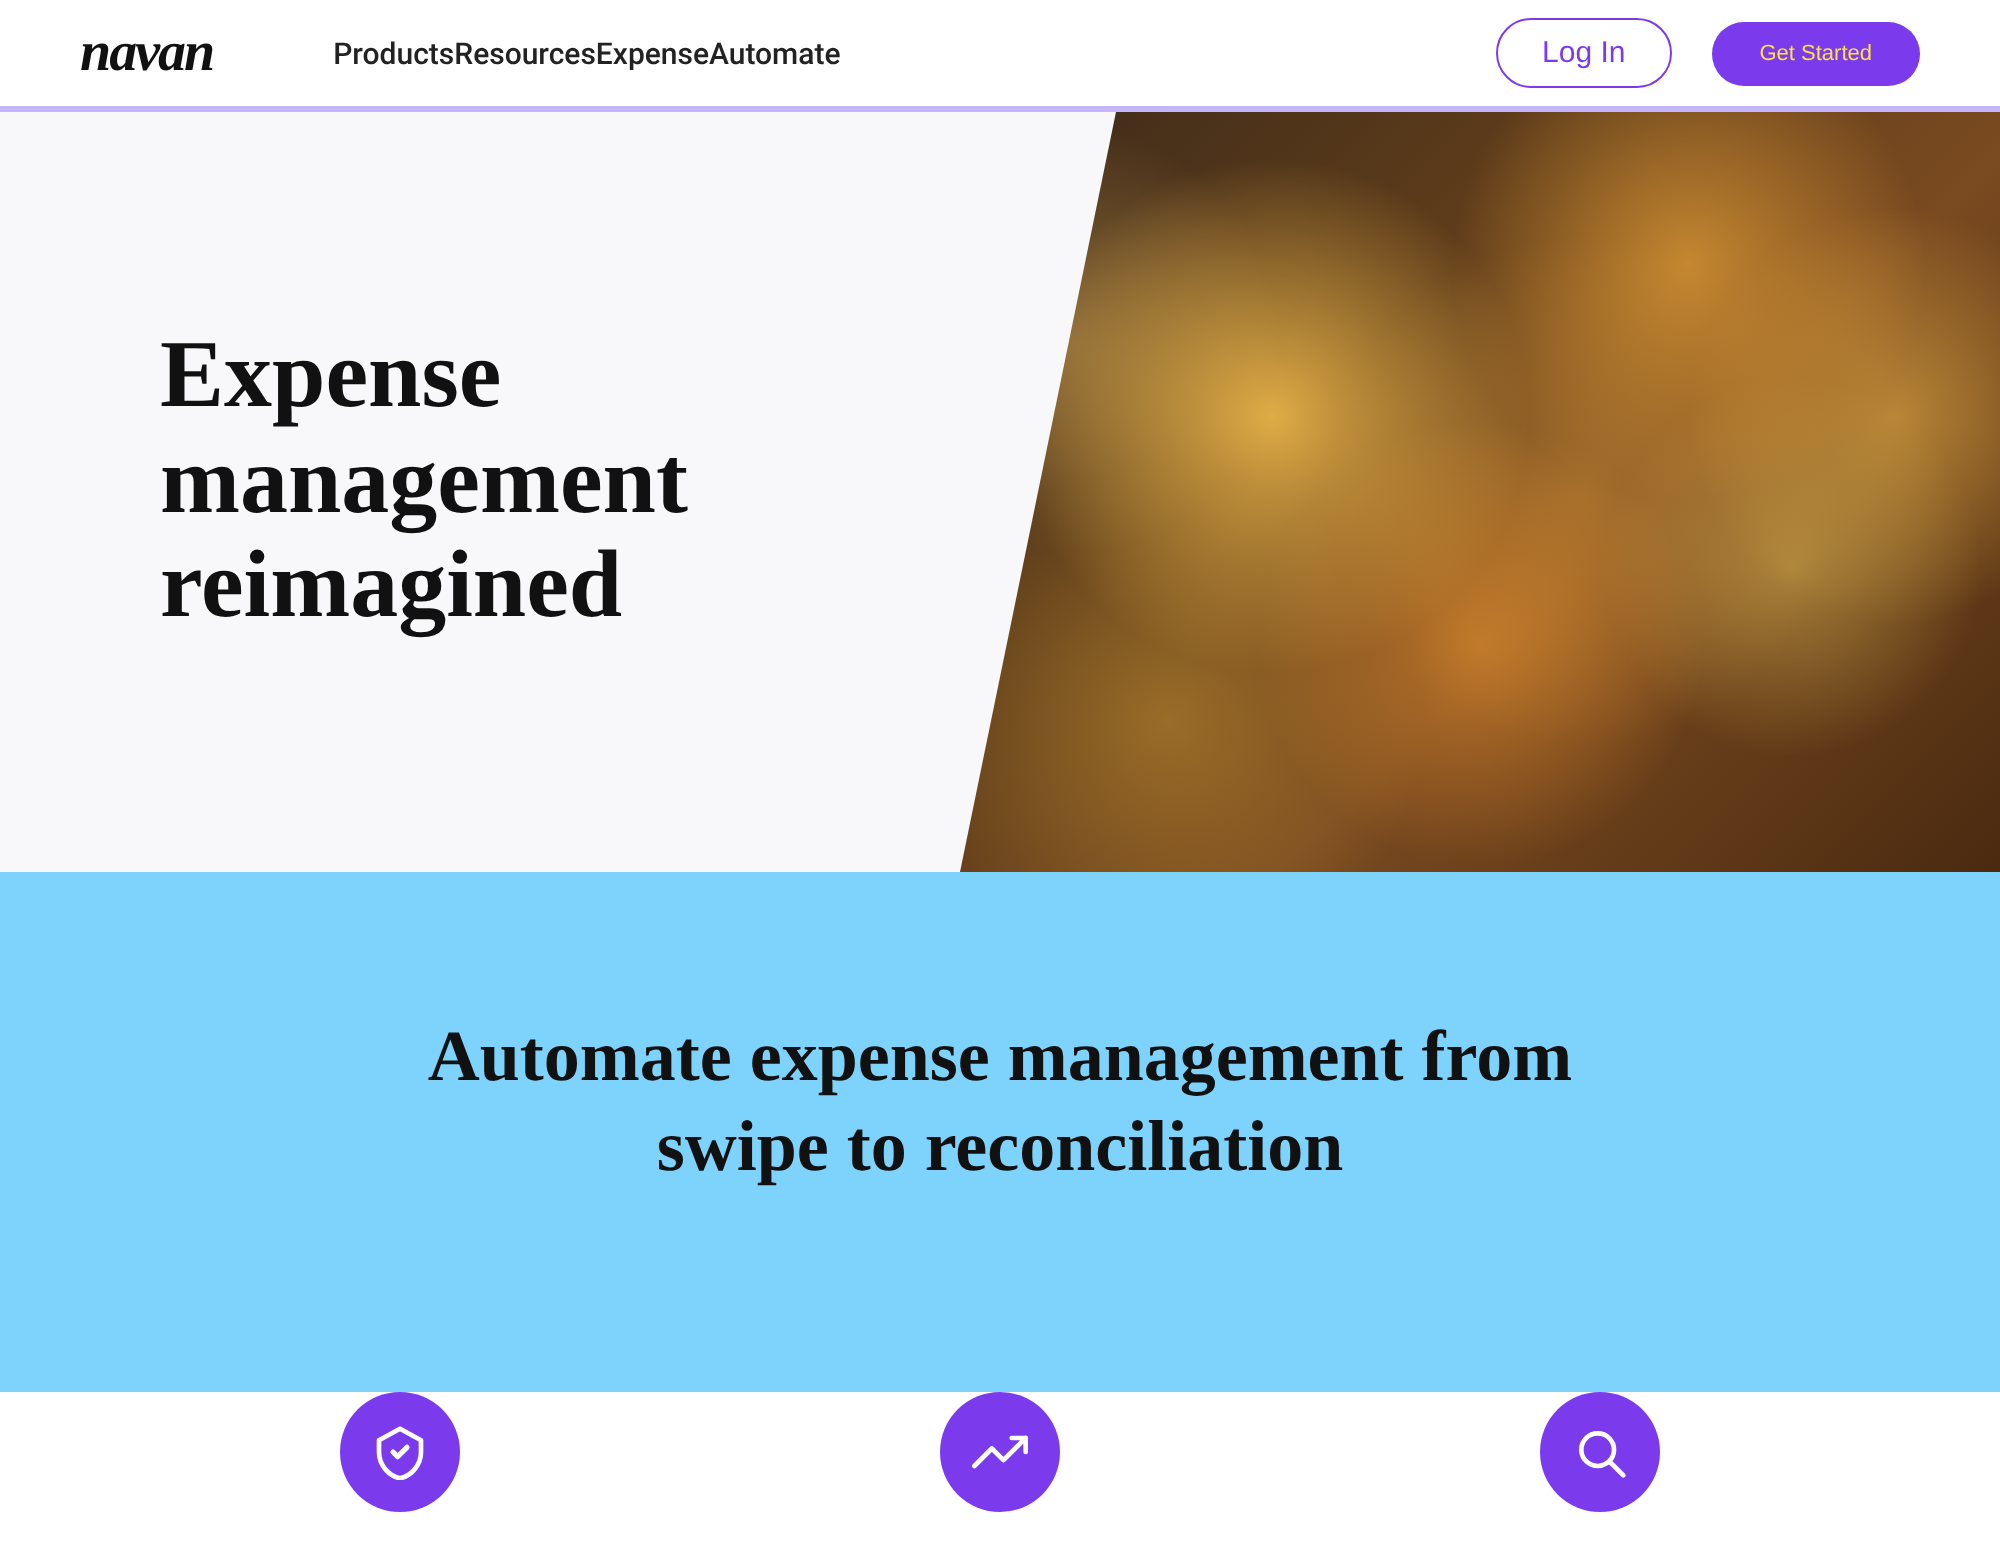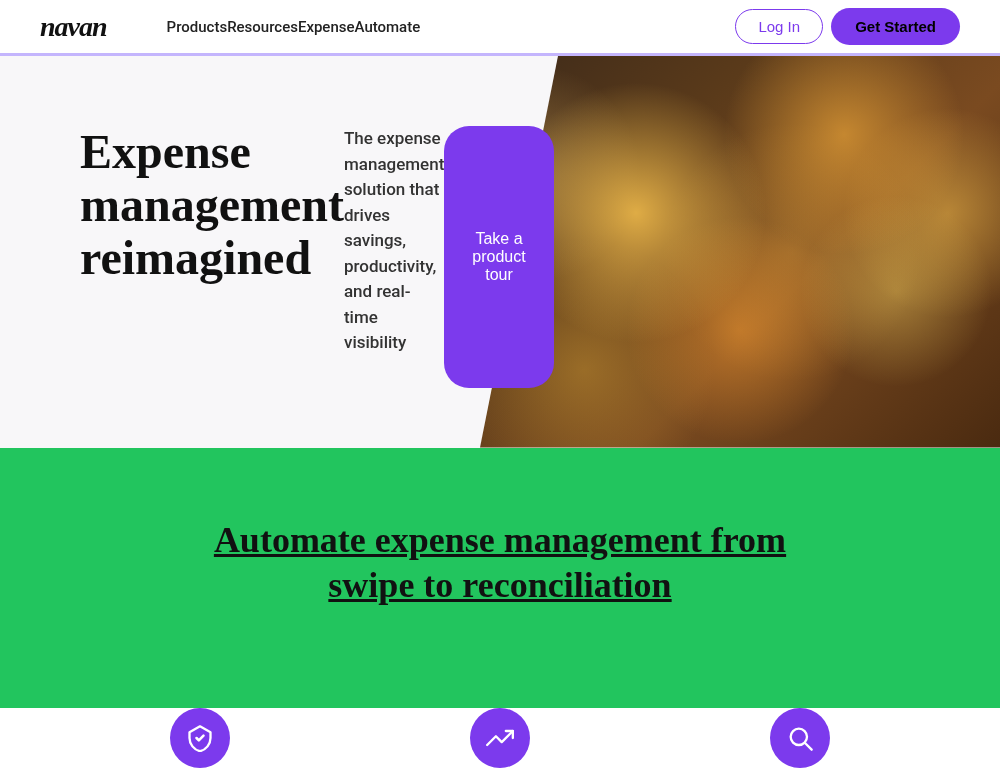--- a/index.html
+++ b/index.html
@@ -48,59 +48,59 @@
       font-size: 15px;
       color: #222;
       cursor: pointer;
       text-decoration: none;
       font-weight: 500;
     }
 
     .nav-actions {
       display: flex;
       align-items: center;
-      gap: 8px;
+      gap: 20px;
     }
 
     .btn-login {
       border: 1.5px solid #7c3aed;
       color: #7c3aed;
       background: transparent;
       padding: 8px 22px;
       border-radius: 20px;
       font-size: 15px;
       cursor: pointer;
       font-weight: 500;
     }
 
     .btn-get-started {
       background: #7c3aed;
-      color: #000000;
+      color: #fde047;
       border: none;
       padding: 10px 24px;
       border-radius: 20px;
-      font-size: 15px;
-      cursor: pointer;
-      font-weight: 700;
+      font-size: 11px;
+      cursor: pointer;
+      font-weight: 400;
     }
 
     
     .hero {
       position: relative;
       display: flex;
       min-height: 380px;
       overflow: hidden;
       background: #f8f7f9;
     }
 
     .hero-content {
       flex: 0 0 520px;
       padding: 70px 60px 60px 80px;
       display: flex;
-      flex-direction: row;
+      flex-direction: column;
       justify-content: center;
       z-index: 2;
     }
 
     .hero-title {
       font-size: 48px;
       font-weight: 900;
       line-height: 1.1;
       color: #111;
       margin-bottom: 20px;
@@ -157,22 +157,21 @@
 
     
     .hero-image {
       clip-path: polygon(15% 0%, 100% 0%, 100% 100%, 0% 100%);
     }
 
     
     .section-automate {
       text-align: center;
       padding: 70px 40px 40px;
-      background: #22c55e;
-      text-decoration: underline;
+      background: #7dd3fc;
     }
 
     .section-automate-title {
       font-size: 36px;
       font-weight: 900;
       line-height: 1.25;
       color: #111;
       max-width: 600px;
       margin: 0 auto 60px;
       font-family: Georgia, 'Times New Roman', serif;
@@ -230,22 +229,20 @@
   </div>
   <div class="nav-actions">
     <button class="btn-login">Log In</button>
     <button class="btn-get-started">Get Started</button>
   </div>
 </nav>
 
 <section class="hero">
   <div class="hero-content">
     <h1 class="hero-title">Expense management reimagined</h1>
-    <p class="hero-subtitle">The expense management solution that drives savings, productivity, and real-time visibility</p>
-    <button class="btn-tour">Take a product tour</button>
   </div>
   <div class="hero-image">
     <div class="hero-image-inner"></div>
   </div>
 </section>
 
 <section class="section-automate">
   <h2 class="section-automate-title">Automate expense management from swipe to reconciliation</h2>
 </section>
 

